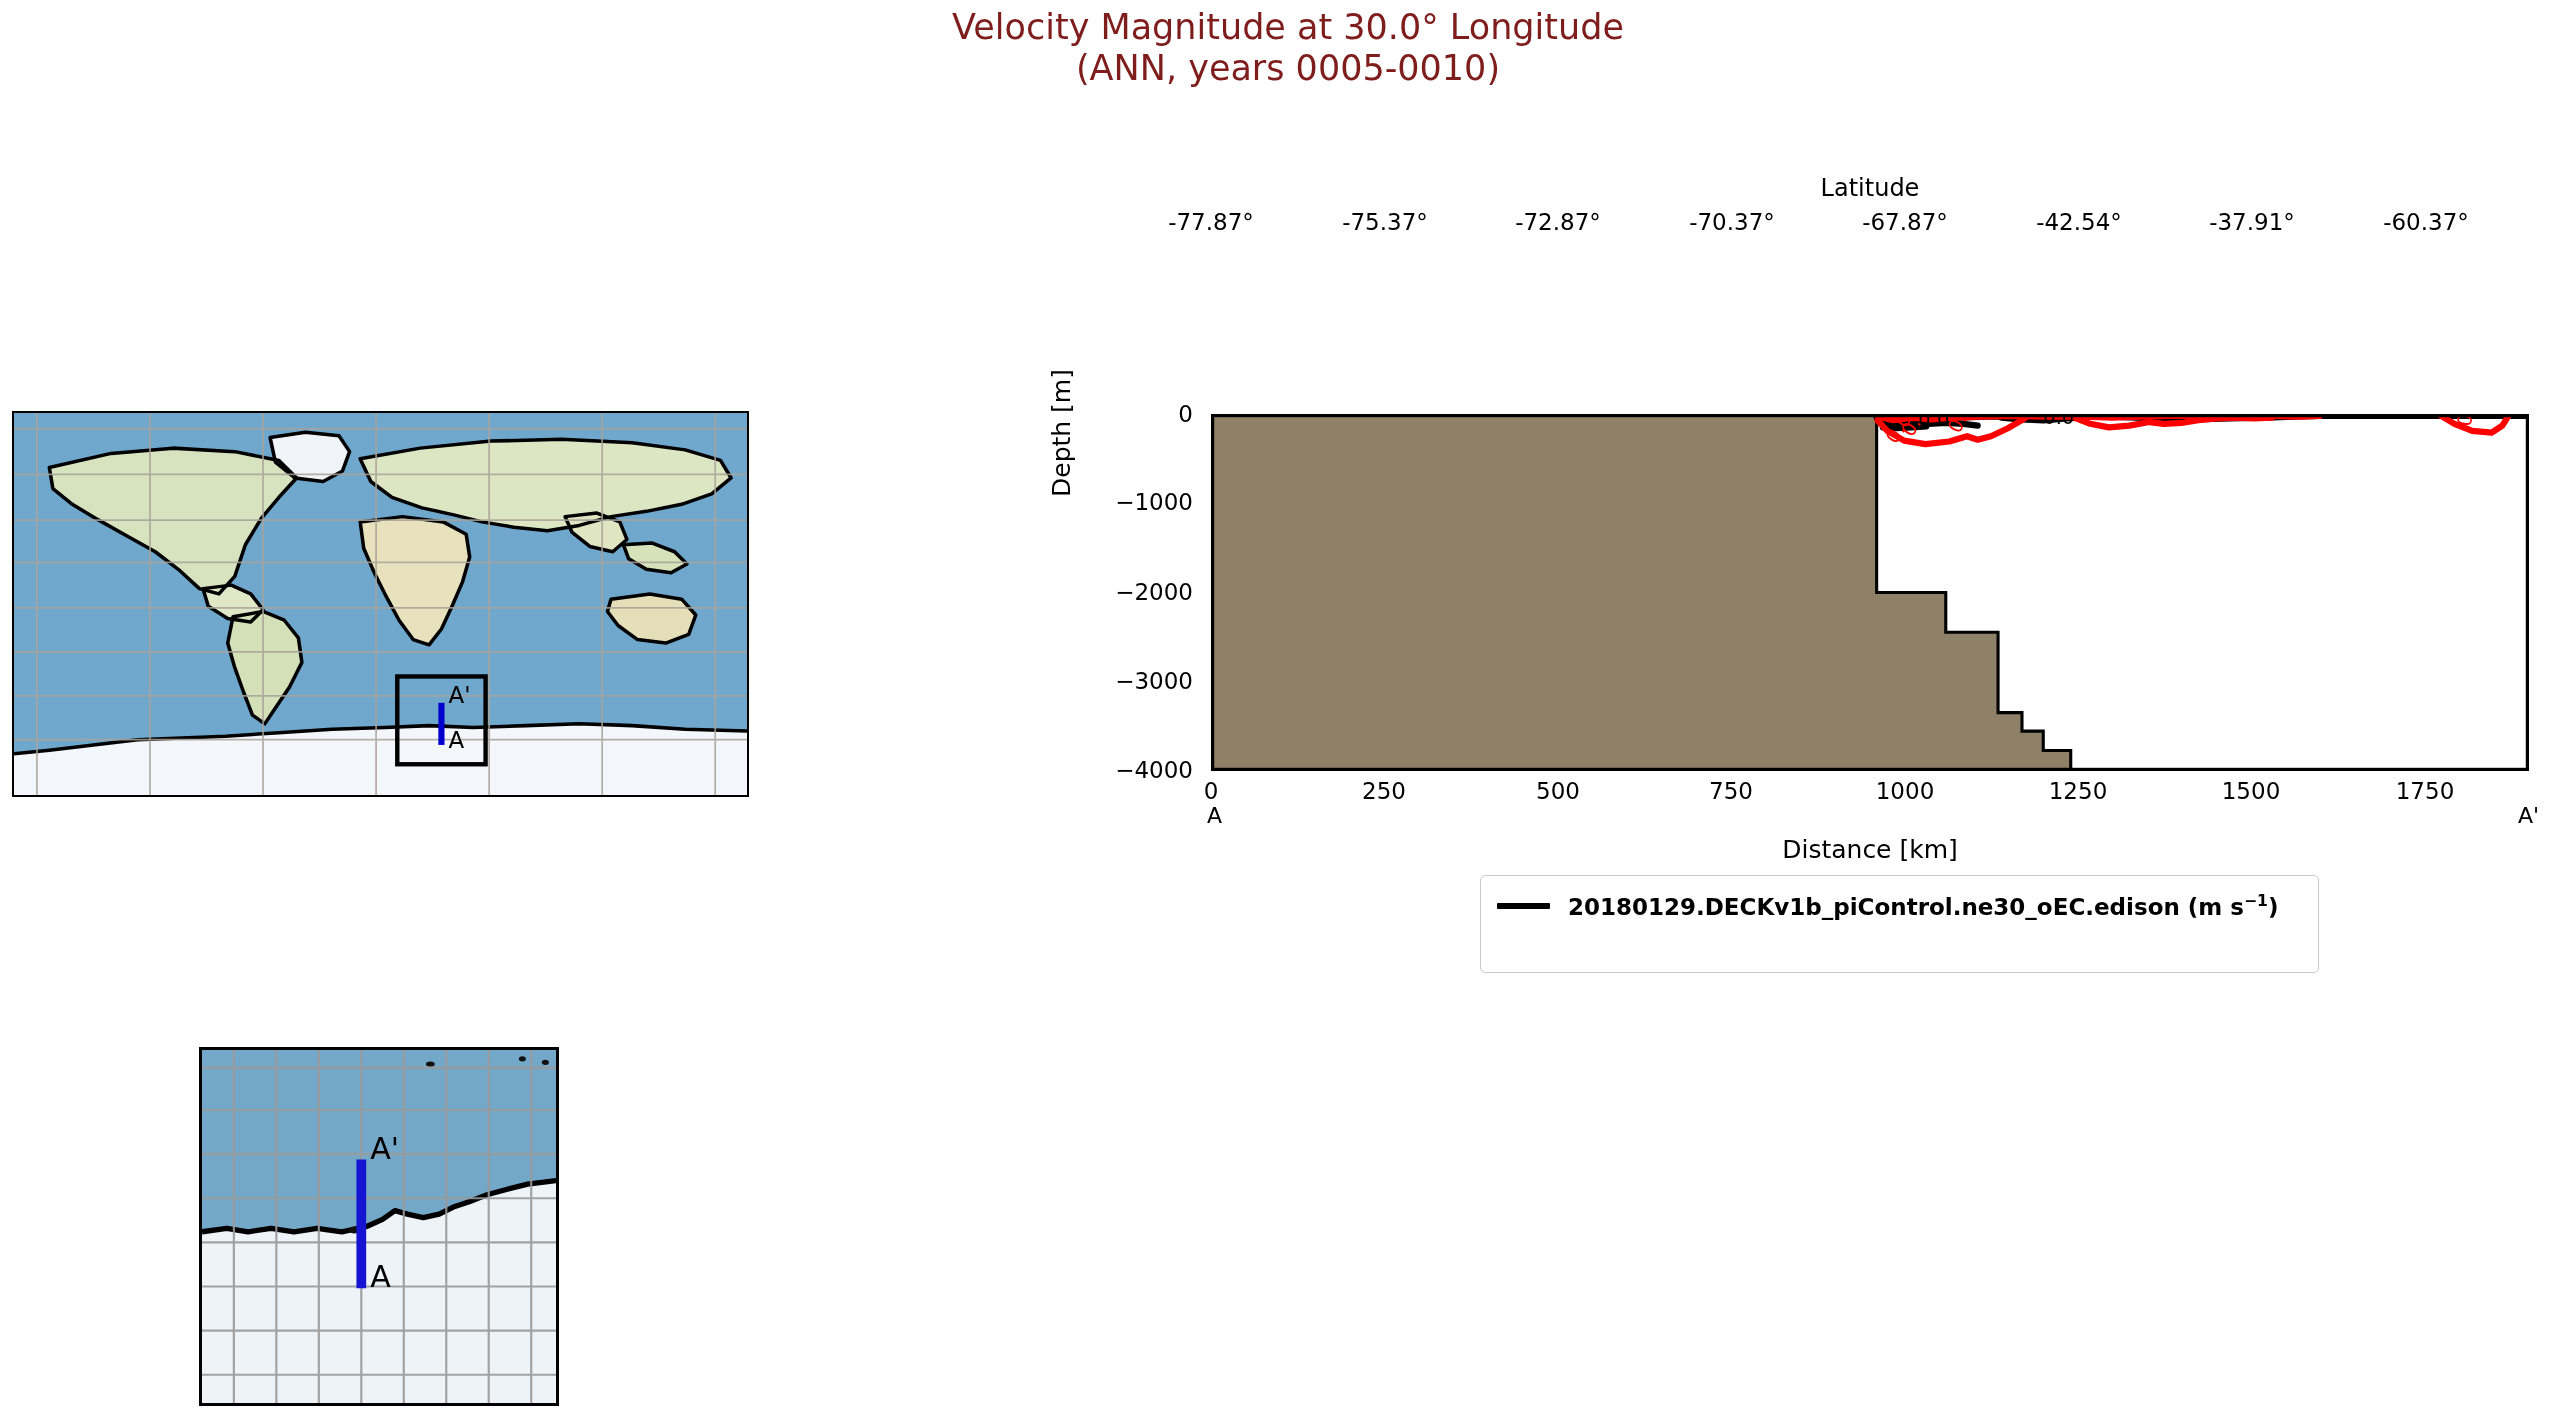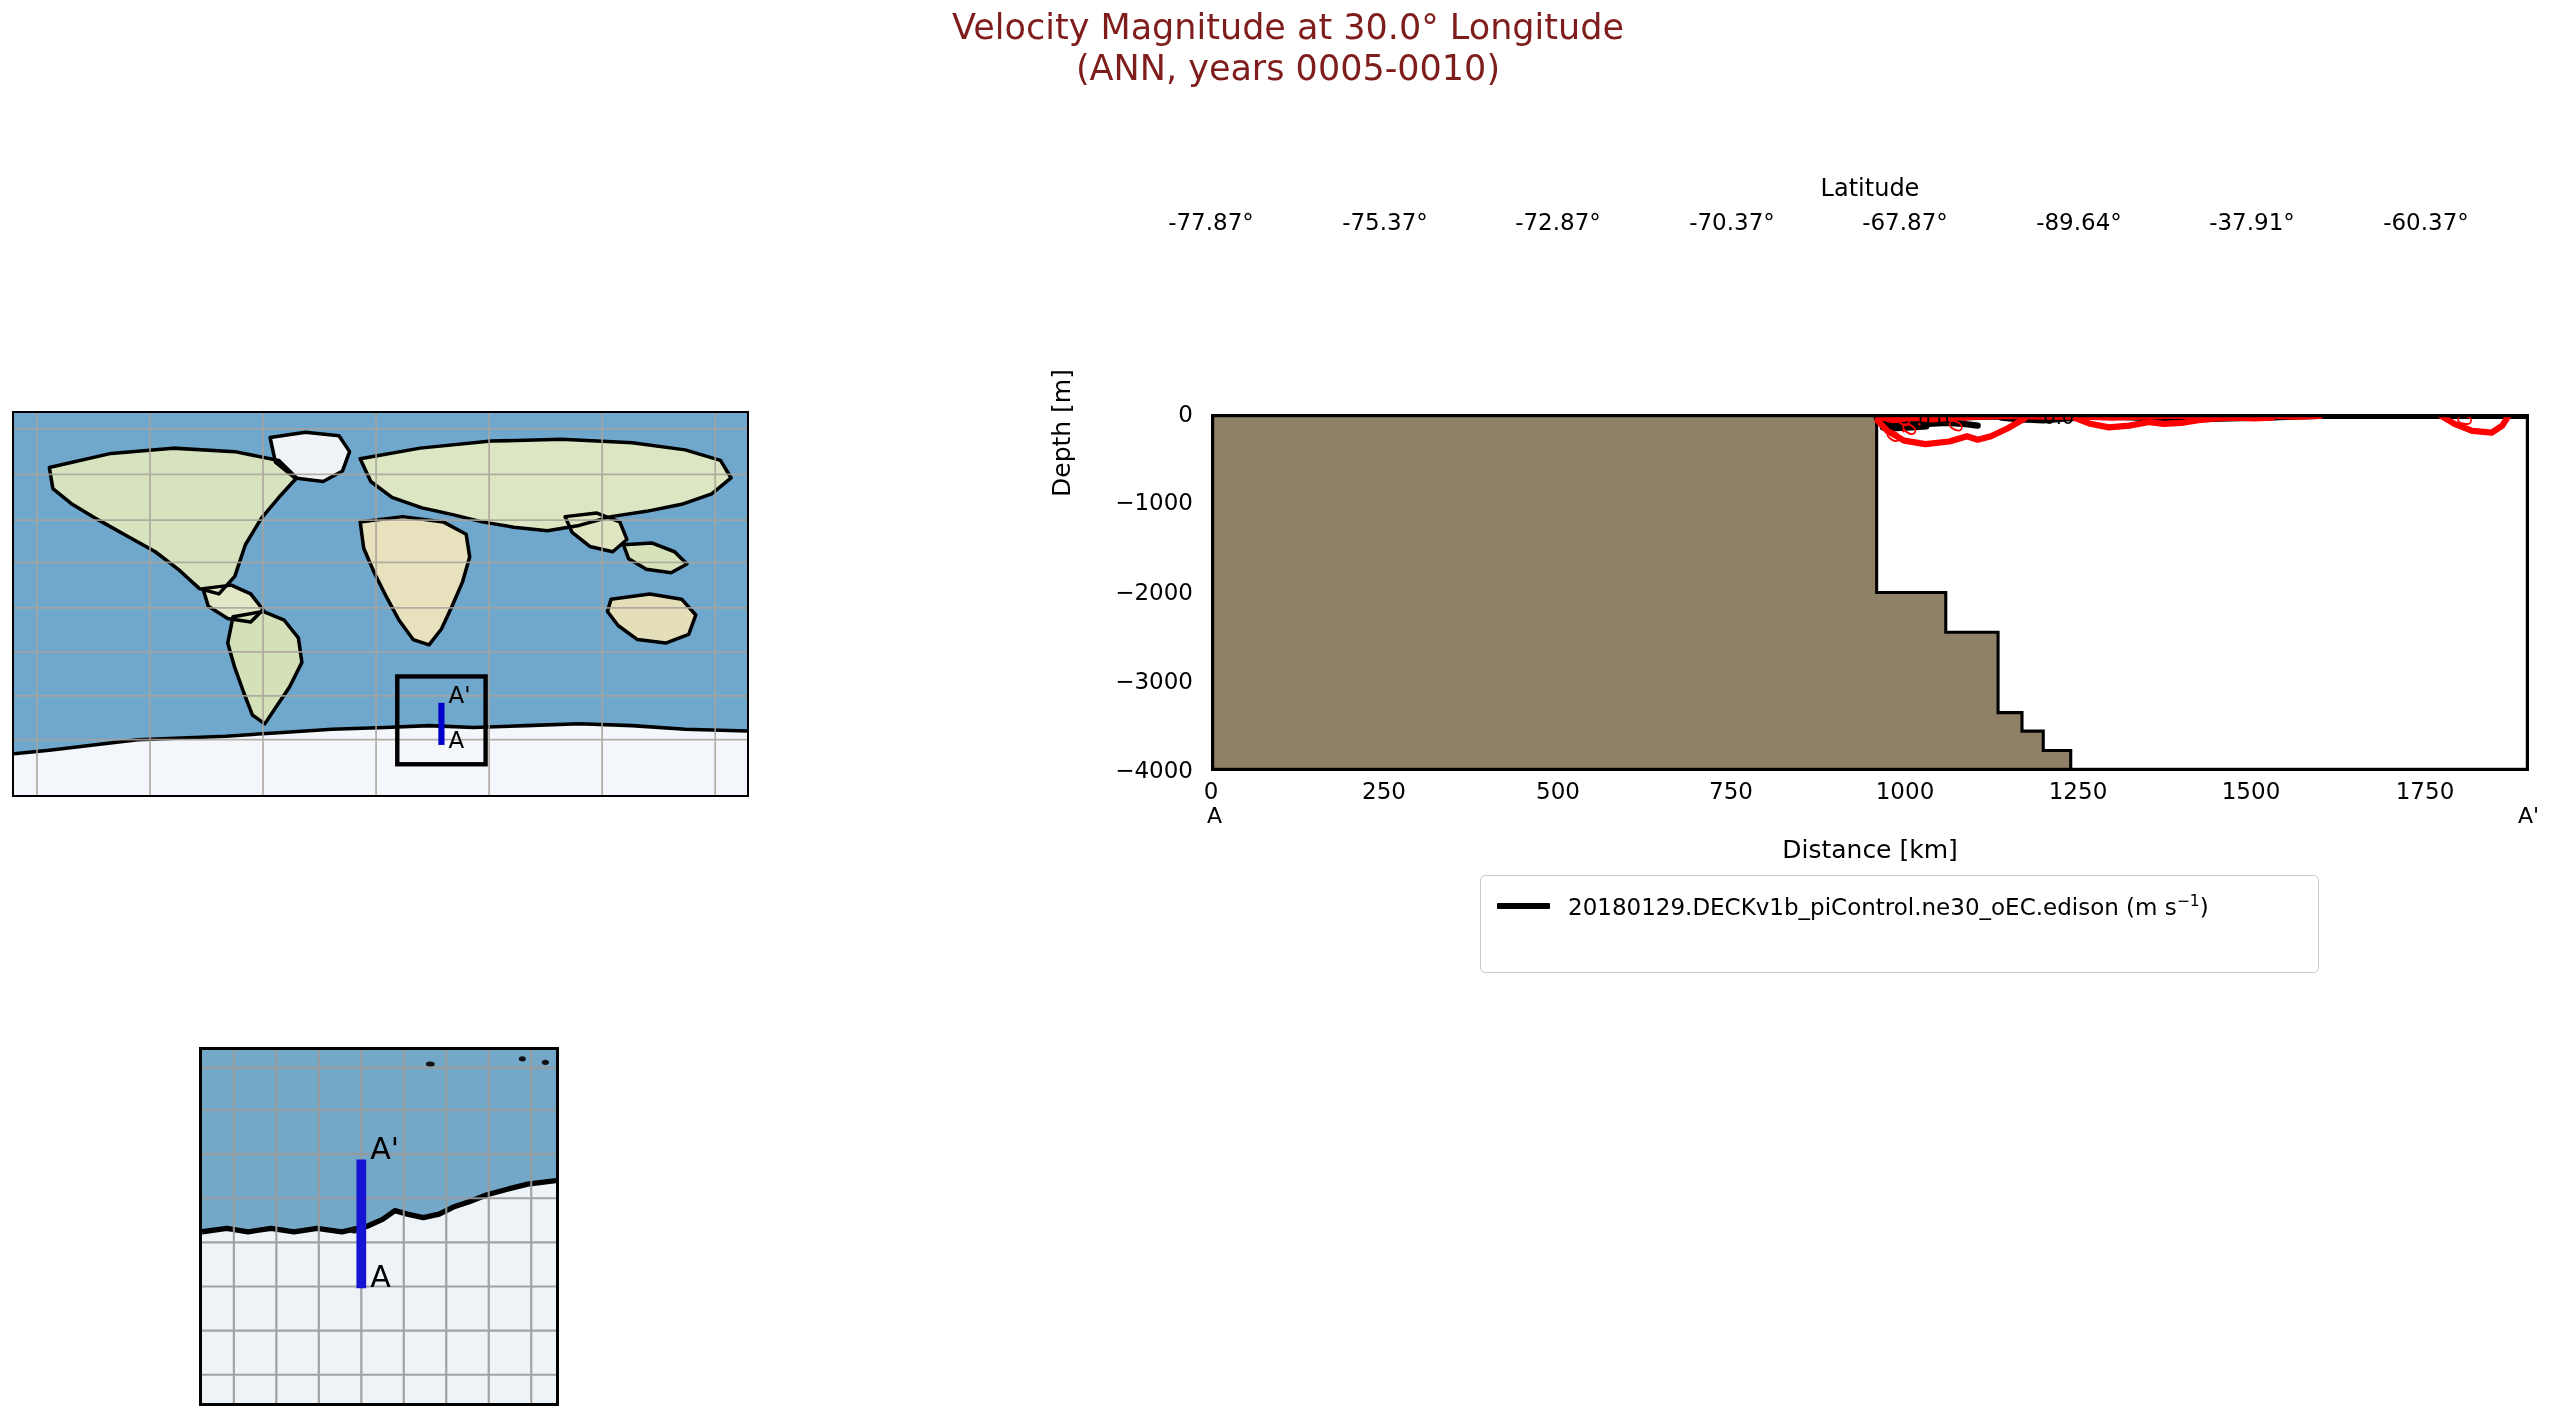--- a/index.html
+++ b/index.html
@@ -38,21 +38,21 @@
   .bottick{position:absolute;top:778px;font-size:23px;transform:translateX(-50%);
            white-space:nowrap;}
   .ytick{position:absolute;font-size:23px;text-align:right;width:115px;
          transform:translateY(-50%);}
   .endlabel{position:absolute;top:803px;font-size:22px;}
 
   
   #legend-box{position:absolute;left:1480px;top:875px;width:839px;height:98px;
               border:0.9px solid #c9c9c9;border-radius:5.3px;background:#fff;
               box-sizing:border-box;padding:10.6px 16px;}
-  .legend-row{display:flex;align-items:center;height:38px;}
+  .legend-row{display:flex;align-items:center;height:38px;font-weight:bold;}
   .legend-swatch{width:53px;height:6.2px;margin-right:18px;flex:none;border-radius:0.9px;}
   .legend-text{font-size:23px;white-space:nowrap;}
   sup{font-size:0.68em;vertical-align:super;}
 </style>
 </head>
 <body>
 
 <div id="title-block">
   <span id="title-line1">Velocity Magnitude at 30.0° Longitude</span>
   <span id="title-line2">(ANN, years 0005-0010)</span>
@@ -217,21 +217,21 @@
     </g>
   </svg>
 </div>
 
 <div id="top-axis-title">Latitude</div>
 <div class="toptick" style="left:1211px">-77.87°</div>
 <div class="toptick" style="left:1385px">-75.37°</div>
 <div class="toptick" style="left:1558px">-72.87°</div>
 <div class="toptick" style="left:1732px">-70.37°</div>
 <div class="toptick" style="left:1905px">-67.87°</div>
-<div class="toptick" style="left:2079px">-89.64°</div>
+<div class="toptick" style="left:2079px">-42.54°</div>
 <div class="toptick" style="left:2252px">-37.91°</div>
 <div class="toptick" style="left:2426px">-60.37°</div>
 
 <div id="bottom-axis-title">Distance [km]</div>
 <div class="bottick" style="left:1211px">0</div>
 <div class="bottick" style="left:1384px">250</div>
 <div class="bottick" style="left:1558px">500</div>
 <div class="bottick" style="left:1731px">750</div>
 <div class="bottick" style="left:1905px">1000</div>
 <div class="bottick" style="left:2078px">1250</div>

